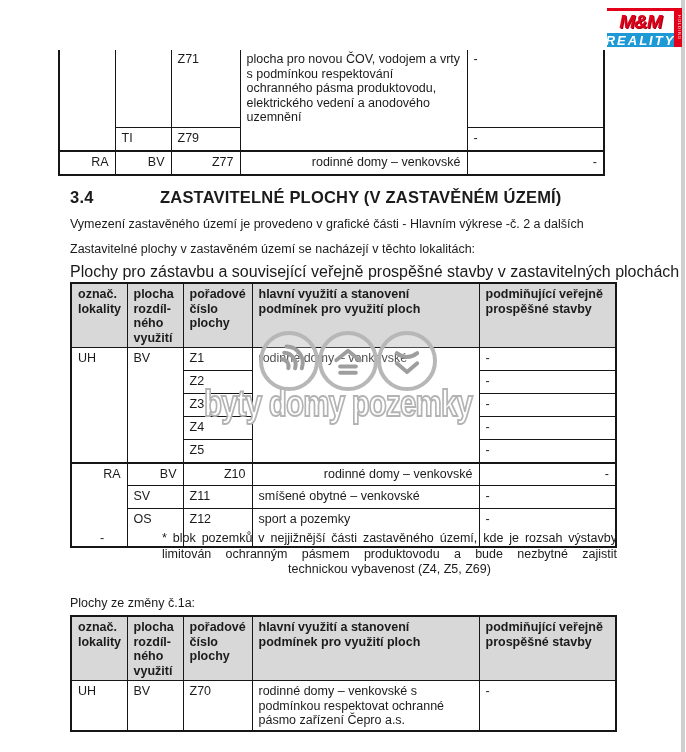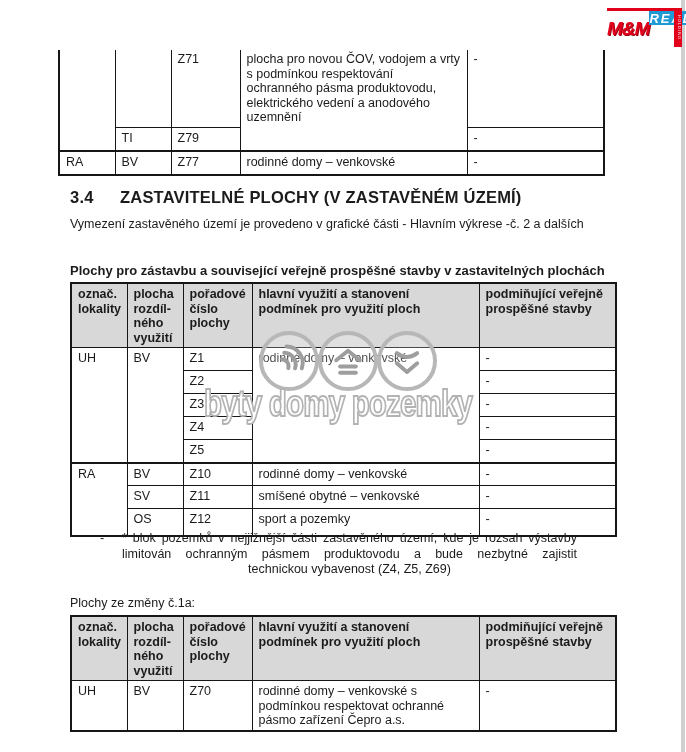--- a/index.html
+++ b/index.html
@@ -9,55 +9,55 @@
     position:relative; width:686px; height:752px; background:#ffffff;
     overflow:hidden; margin:0 auto;
   }
   .edge-strip {
     position:absolute; top:0; right:1px; width:4px; height:752px;
     background:#cfcfcf; z-index:40;
   }
 
   
   .logo { position:absolute; top:8px; left:607px; width:75px; height:39px; display:flex; z-index:50; }
-  .logo-main { width:67px; display:flex; border-top:3px solid #e3001b; background:#ffffff; }
+  .logo-main { width:67px; display:flex; flex-direction:column; border-top:3px solid #e3001b; background:#ffffff; }
   .logo-mm {
     flex:1; display:flex; align-items:center; justify-content:center;
     color:#e3001b; font-weight:bold; font-style:italic; font-size:19px; letter-spacing:-1px;
     text-shadow:1px 1px 0 #9e0012;
   }
   .logo-reality {
     height:14px; background:#1d9ad6; color:#ffffff; font-weight:bold; font-style:italic;
     font-size:13px; letter-spacing:2px; display:flex; align-items:center; justify-content:center;
   }
   .logo-side {
     width:8px; background:#e3001b; color:#ffffff; font-size:4px;
     writing-mode:vertical-rl; text-align:center; overflow:hidden; letter-spacing:1px;
   }
 
   
-  .abs { position:absolute; left:70px; }
+  .abs { position:absolute; left:70px;gap:40px; }
   .heading { top:188px; font-size:16.5px; font-weight:bold; letter-spacing:0.2px; display:flex; }
   .heading .num { width:50px; }
   .para { font-size:12.5px; line-height:15px; }
   .p1 { top:217px; }
   .p2 { top:242px; }
-  .caption { font-weight:bold; font-size:13px; }
+  .caption { font-weight:normal; font-size:16px; }
   .cap-main { top:263px; }
   .cap-change { top:596px; }
 
   
   table.doc {
     border-collapse:collapse; table-layout:fixed; width:545px;
     font-size:12.5px; line-height:14.5px; background:transparent;
   }
   table.doc { border:2px solid #161616; }
   table.doc td, table.doc th { border:1px solid #161616; padding:3px 6px 2px 6px; vertical-align:top; text-align:left; overflow:hidden; }
   table.doc th { background:#d8d8d8; font-weight:bold; white-space:pre-line; }
-  tr.sep td { border-top-width:2px; }
+  tr.sep td { border-top-width:2px;text-align:right; }
   .tbl-top-wrap { position:absolute; top:50px; left:58px; width:549px; height:128px; overflow:hidden; }
   .tbl-top-wrap table { margin-top:-3px; }
   .tbl-main { top:282px; }
   .tbl-change { top:615px; }
 
   
   .note { top:531px; left:100px; display:flex; font-size:12.5px; line-height:15.5px; }
   .note .dash { width:22px; }
   .note .lines { width:455px; }
   .note .jline { text-align:justify; text-align-last:justify; }
@@ -123,20 +123,21 @@
     </tbody>
       </table>
   </div>
 
   <div class="abs heading">
     <span class="num">3.4</span>
     <span>ZASTAVITELNÉ PLOCHY  (V ZASTAVĚNÉM ÚZEMÍ)</span>
   </div>
 
   <div class="abs para p1">Vymezení zastavěného území je provedeno v grafické části - Hlavním výkrese -č. 2 a dalších</div>
+  <div class="abs para p2">Zastavitelné plochy v zastavěném území se nacházejí v těchto lokalitách:</div>
   <div class="abs caption cap-main">Plochy pro zástavbu a související veřejně prospěšné stavby v zastavitelných plochách</div>
 
   <table class="doc abs tbl-main">
     <colgroup>
         <col style="width:56px">
         <col style="width:56px">
         <col style="width:69px">
         <col style="width:227px">
         <col style="width:137px">
       </colgroup>
@@ -185,21 +186,21 @@
       <td>Z10</td>
       <td>rodinné domy – venkovské</td>
       <td>-</td>
     </tr>
     <tr style="height:23px">
       <td>SV</td>
       <td>Z11</td>
       <td>smíšené obytné – venkovské</td>
       <td>-</td>
     </tr>
-    <tr style="height:27px">
+    <tr style="height:38px">
       <td>OS</td>
       <td>Z12</td>
       <td>sport a pozemky</td>
       <td>-</td>
     </tr>
   </tbody>
     </table>
 
   <div class="abs note">
     <span class="dash">-</span>

